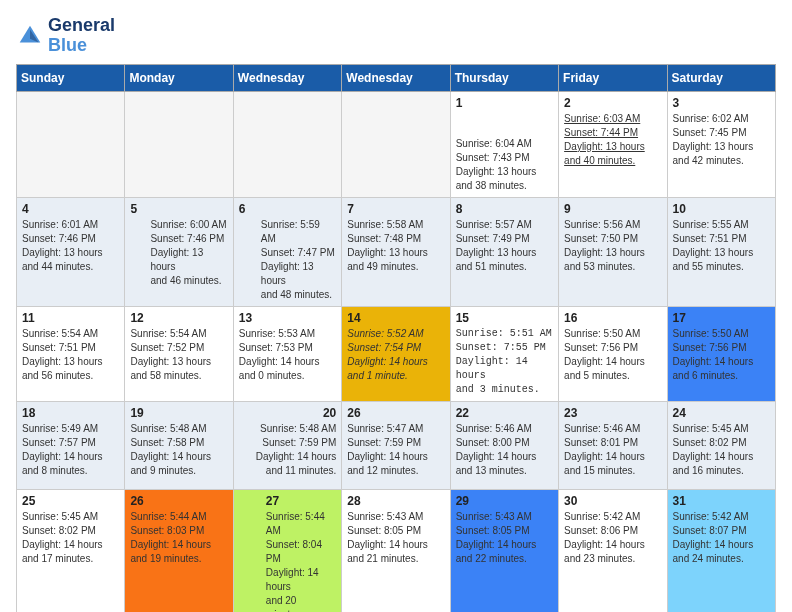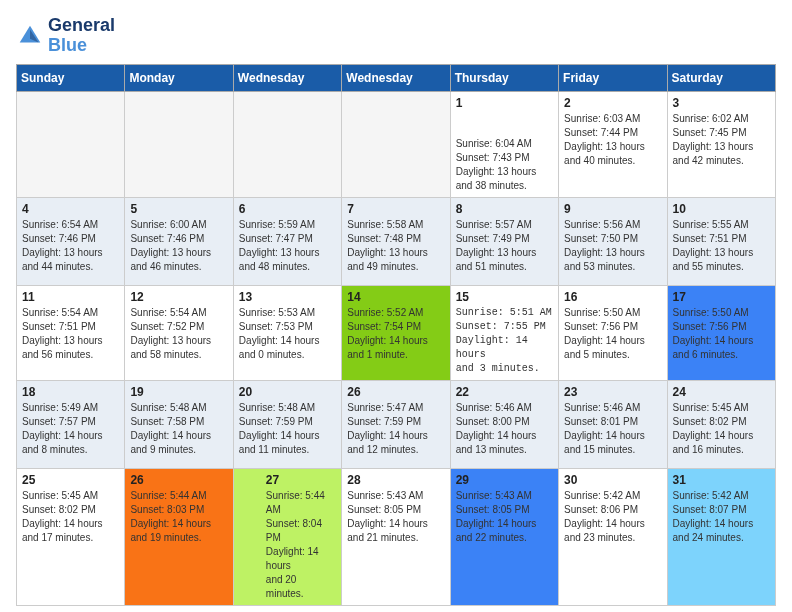--- a/index.html
+++ b/index.html
@@ -129,51 +129,51 @@
         <td class="empty"></td>
         <td style="background: rgb(255, 255, 255);">
           <div class="day-num">1</div>
           <div class="day-detail" style="white-space: pre-line; margin-top: 27px;">Sunrise: 6:04 AM
 Sunset: 7:43 PM
 Daylight: 13 hours
 and 38 minutes.</div>
         </td>
         <td style="background: rgb(255, 255, 255);">
           <div class="day-num">2</div>
-          <div class="day-detail" style="white-space: pre-line;">Sunrise: 6:03 AM
+          <div class="day-detail" style="white-space: pre-line; text-decoration: underline;">Sunrise: 6:03 AM
 Sunset: 7:44 PM
 Daylight: 13 hours
 and 40 minutes.</div>
         </td>
         <td style="background: rgb(255, 255, 255);">
           <div class="day-num">3</div>
           <div class="day-detail" style="white-space: pre-line;">Sunrise: 6:02 AM
 Sunset: 7:45 PM
 Daylight: 13 hours
 and 42 minutes.</div>
         </td>
       </tr>
       <tr>
         <td style="background: rgb(232, 238, 245);">
           <div class="day-num">4</div>
-          <div class="day-detail" style="white-space: pre-line;">Sunrise: 6:54 AM
+          <div class="day-detail" style="white-space: pre-line;">Sunrise: 6:01 AM
 Sunset: 7:46 PM
 Daylight: 13 hours
 and 44 minutes.</div>
         </td>
         <td style="background: rgb(232, 238, 245);">
           <div class="day-num">5</div>
-          <div class="day-detail" style="white-space: pre-line;">Sunrise: 6:00 AM
+          <div class="day-detail" style="white-space: pre-line; margin-left: 20px;">Sunrise: 6:00 AM
 Sunset: 7:46 PM
 Daylight: 13 hours
 and 46 minutes.</div>
         </td>
         <td style="background: rgb(232, 238, 245);">
           <div class="day-num">6</div>
-          <div class="day-detail" style="white-space: pre-line;">Sunrise: 5:59 AM
+          <div class="day-detail" style="white-space: pre-line; margin-left: 22px;">Sunrise: 5:59 AM
 Sunset: 7:47 PM
 Daylight: 13 hours
 and 48 minutes.</div>
         </td>
         <td style="background: rgb(232, 238, 245);">
           <div class="day-num">7</div>
           <div class="day-detail" style="white-space: pre-line;">Sunrise: 5:58 AM
 Sunset: 7:48 PM
 Daylight: 13 hours
 and 49 minutes.</div>
@@ -215,23 +215,23 @@
 Daylight: 13 hours
 and 58 minutes.</div>
         </td>
         <td style="background: rgb(255, 255, 255);">
           <div class="day-num">13</div>
           <div class="day-detail" style="white-space: pre-line;">Sunrise: 5:53 AM
 Sunset: 7:53 PM
 Daylight: 14 hours
 and 0 minutes.</div>
         </td>
-        <td style="background: #84cc16;">
+        <td style="background: #eab308;">
           <div class="day-num">14</div>
-          <div class="day-detail" style="white-space: pre-line;">Sunrise: 5:52 AM
+          <div class="day-detail" style="white-space: pre-line; font-style: italic;">Sunrise: 5:52 AM
 Sunset: 7:54 PM
 Daylight: 14 hours
 and 1 minute.</div>
         </td>
         <td style="background: rgb(255, 255, 255);">
           <div class="day-num">15</div>
           <div class="day-detail" style="white-space: pre-line; font-family: Liberation Mono, monospace;">Sunrise: 5:51 AM
 Sunset: 7:55 PM
 Daylight: 14 hours
 and 3 minutes.</div>
@@ -259,21 +259,21 @@
 Daylight: 14 hours
 and 8 minutes.</div>
         </td>
         <td style="background: rgb(232, 238, 245);">
           <div class="day-num">19</div>
           <div class="day-detail" style="white-space: pre-line;">Sunrise: 5:48 AM
 Sunset: 7:58 PM
 Daylight: 14 hours
 and 9 minutes.</div>
         </td>
-        <td style="background: rgb(232, 238, 245);">
+        <td style="background: rgb(232, 238, 245); text-align: right;">
           <div class="day-num">20</div>
           <div class="day-detail" style="white-space: pre-line;">Sunrise: 5:48 AM
 Sunset: 7:59 PM
 Daylight: 14 hours
 and 11 minutes.</div>
         </td>
         <td style="background: rgb(232, 238, 245);">
           <div class="day-num">26</div>
           <div class="day-detail" style="white-space: pre-line;">Sunrise: 5:47 AM
 Sunset: 7:59 PM

